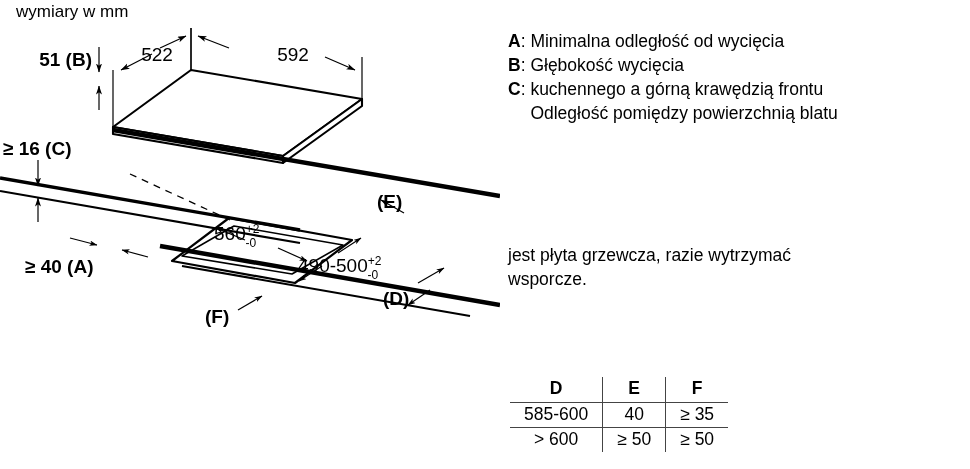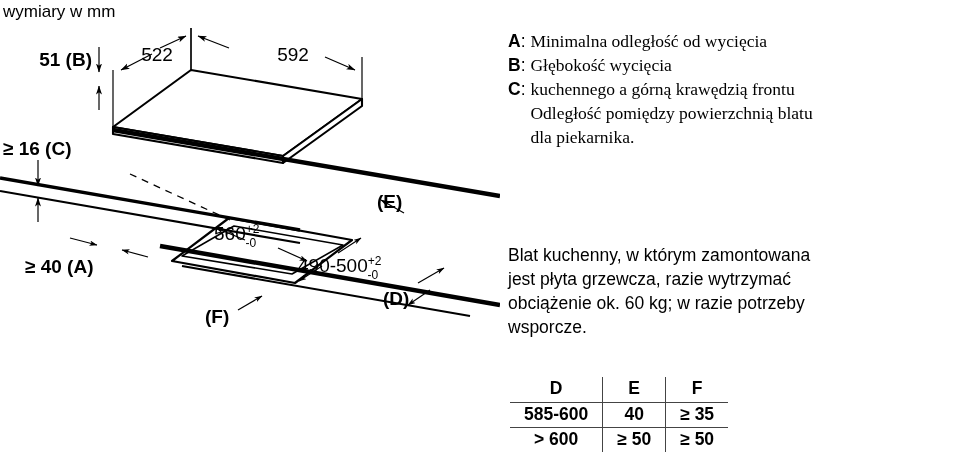--- a/index.html
+++ b/index.html
@@ -24,21 +24,21 @@
   
   #drawing-panel {
     position: absolute;
     left: 0;
     top: 0;
     width: 500px;
     height: 469px;
   }
   #drawing-title {
     position: absolute;
-    left: 3px;
+    left: 16px;
     top: 2px;
     font-size: 17px;
     line-height: 20px;
     white-space: nowrap;
   }
   svg#diagram {
     position: absolute;
     left: 0;
     top: 0;
   }
@@ -90,21 +90,20 @@
   }
   .legend-colon {
     flex: 0 0 auto;
     white-space: pre;
   }
   .legend-text {
     flex: 1 1 auto;
   }
   .legend-text .cont {
     display: block;
-    font-family: Liberation Serif, serif;
   }
 
   #note-paragraph {
     position: absolute;
     left: 0;
     top: 243px;
     width: 462px;
     font-size: 17.5px;
     line-height: 24px;
   }
@@ -114,21 +113,21 @@
     position: absolute;
     left: 2px;
     top: 377px;
     border-collapse: collapse;
     font-size: 17.5px;
   }
   #dim-table th,
   #dim-table td {
     text-align: center;
     padding: 1px 14px 2px 14px;
-    font-weight: bold;
+    font-weight: normal;
     white-space: nowrap;
   }
   #dim-table th {
     font-weight: bold;
     padding-bottom: 3px;
   }
   #dim-table thead tr {
     border-bottom: 1.4px solid #444;
   }
   #dim-table tbody tr:first-child {
@@ -281,30 +280,27 @@
           <span class="cont">Głębokość wycięcia</span>
         </span>
       </div>
 
       <div class="legend-item">
         <span class="legend-key">C</span>
           <span class="legend-colon">: </span>
         <span class="legend-text">
           <span class="cont">kuchennego a górną krawędzią frontu</span>
           <span class="cont">Odległość pomiędzy powierzchnią blatu</span>
-          <span class="cont">dla piekarnika.</span>
         </span>
       </div>
 
     </div>
 
     <div id="note-paragraph">
-      <div>Blat kuchenny, w którym zamontowana</div>
       <div>jest płyta grzewcza, razie wytrzymać</div>
-      <div>obciążenie ok. 60 kg; w razie potrzeby</div>
       <div>wsporcze.</div>
     </div>
 
     <table id="dim-table">
       <thead>
         <tr>
           <th>D</th>
           <th>E</th>
           <th>F</th>
         </tr>

